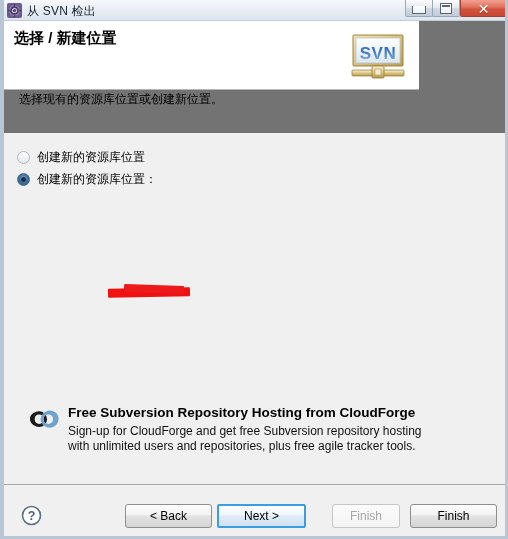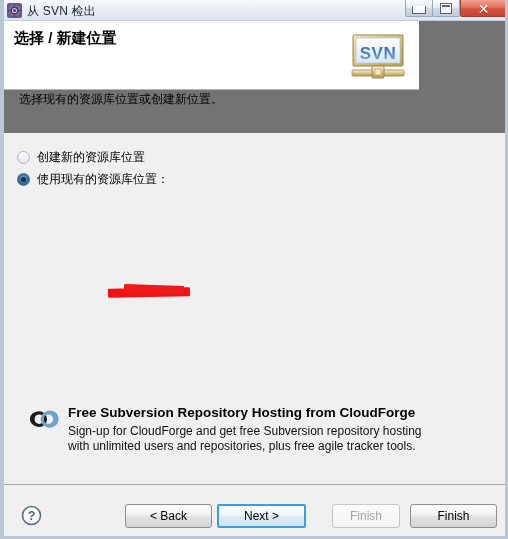--- a/index.html
+++ b/index.html
@@ -430,21 +430,21 @@
 
   <div class="body-area">
 
     <div class="radio-row r1">
       <div class="radio"></div>
       <span class="radio-label">创建新的资源库位置</span>
     </div>
 
     <div class="radio-row r2">
       <div class="radio checked"></div>
-      <span class="radio-label">使用现有的资源库位置：</span>
+      <span class="radio-label">创建新的资源库位置：</span>
     </div>
 
 
     <div class="redaction"></div>
     <div class="redaction2"></div>
 
     <div class="promo">
       <span class="promo-icon">
         <svg width="36" height="24" viewBox="0 0 36 24">
           <path d="M13 4.2 C8.2 3.4 4 6.4 4 11 C4 15.6 8.2 18.8 13 18 C10.2 17 8.4 14.3 8.4 11.2 C8.4 8.1 10.2 5.3 13 4.2 Z" fill="#1b1b1b"></path>

